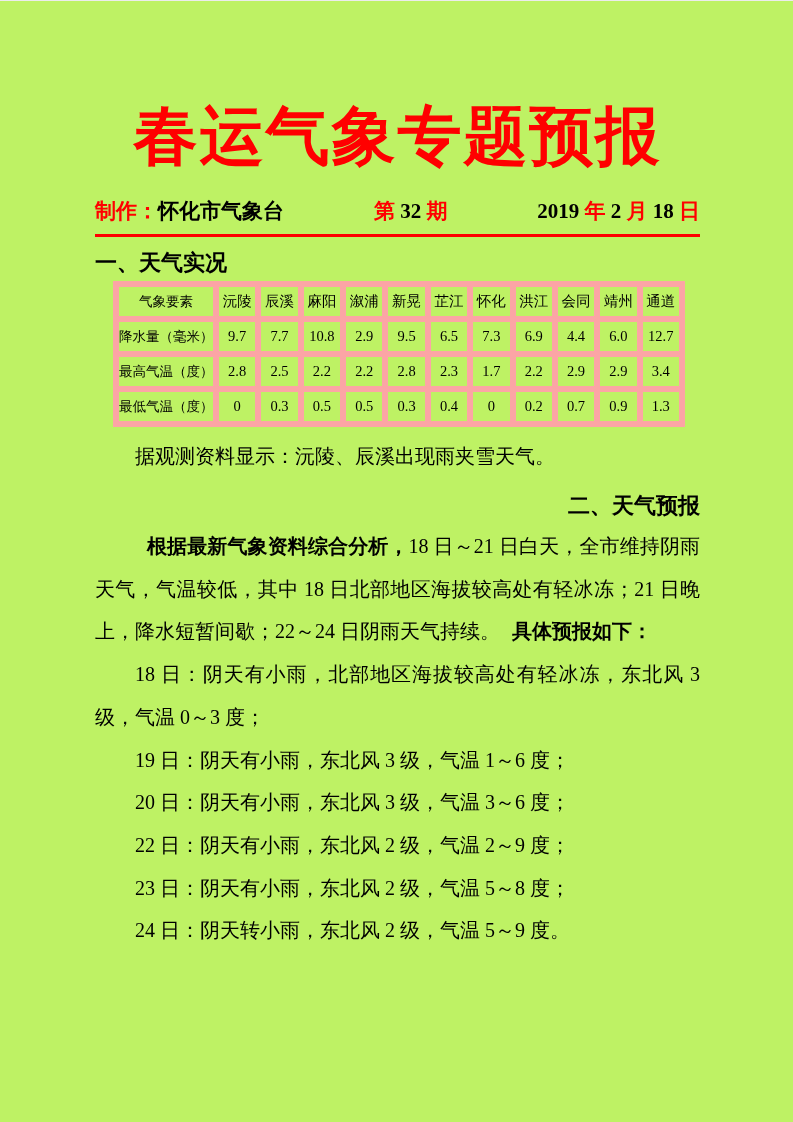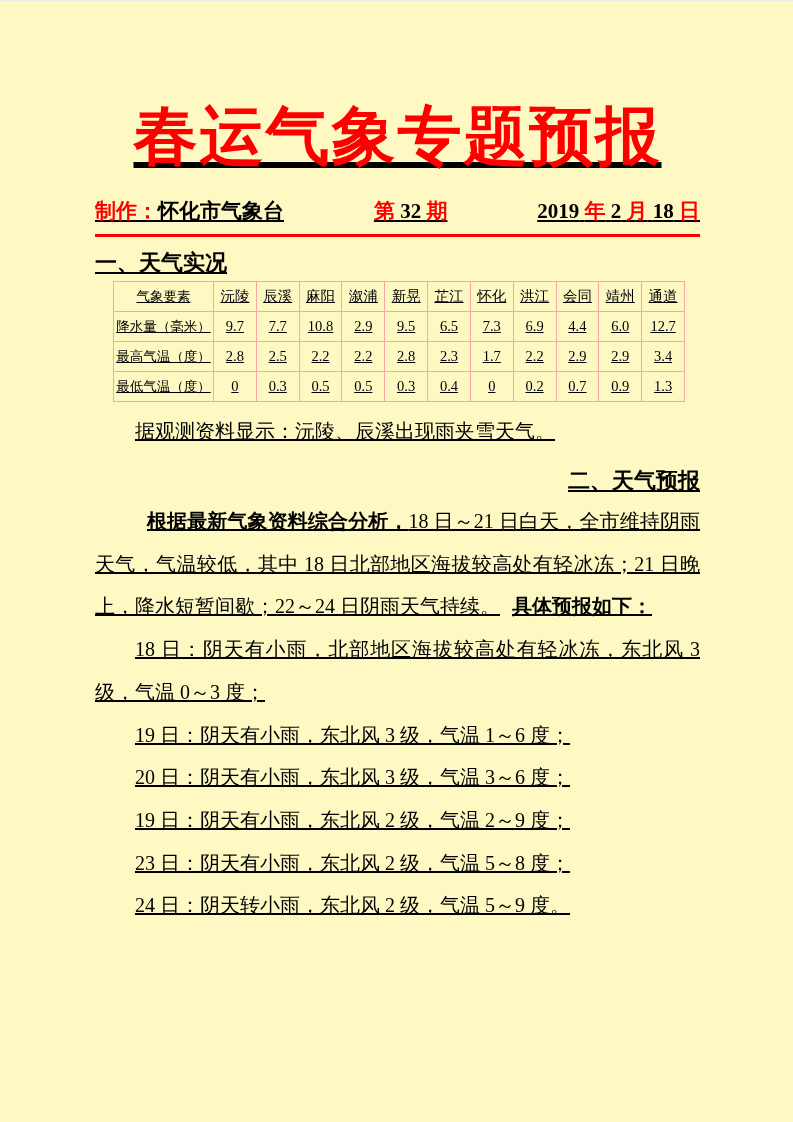--- a/index.html
+++ b/index.html
@@ -1,27 +1,26 @@
 <!DOCTYPE html>
 <html><head>
 <meta charset="utf-8">
 <style>
   html,body { margin:0; padding:0; background:#ffffff; }
   .page {
     position:relative;
     width:793px; height:1122px;
     margin:0 auto;
-    background:#fef9c3;
+    background:#bef264;
     box-sizing:border-box;
     padding:88px 93px 30px 95px;
     overflow:hidden;
     border-top:1px solid #ececec;
     font-family:"Liberation Serif","DejaVu Serif",serif;
     color:#000000;
-    text-decoration:underline;
   }
   .doc-title {
     text-align:center;
     color:#ff0000;
     font-weight:bold;
     font-size:64px;
     line-height:96px;
     letter-spacing:2px;
     white-space:nowrap;
   }
@@ -60,21 +59,21 @@
     font-size:17px;
     line-height:20px;
   }
   table.weather {
     margin:5px 0 0 18px;
     border-collapse:collapse;
     table-layout:fixed;
     width:572px;
   }
   table.weather td {
-    border:1px solid #fca5a5;
+    border:6px solid #fca5a5;
     height:29px;
     text-align:center;
     vertical-align:middle;
     font-size:14.5px;
     padding:0;
     overflow:hidden;
     white-space:nowrap;
   }
   table.weather td.rowlabel { font-size:13.5px; }
   .note {
@@ -208,18 +207,18 @@
   <p class="note">据观测资料显示：沅陵、辰溪出现雨夹雪天气。</p>
 
   <div class="section-heading second">二、天气预报</div>
 
   <p class="summary"><b>根据最新气象资料综合分析，</b><span>18 日～21 日白天，全市维持阴雨天气，气温较低，其中 18 日北部地区海拔较高处有轻冰冻；21 日晚上，降水短暂间歇；22～24 日阴雨天气持续。</span><b>具体预报如下：</b></p>
 
   <div class="daily">
     <p>18 日：阴天有小雨，北部地区海拔较高处有轻冰冻，东北风 3 级，气温 0～3 度；</p>
     <p>19 日：阴天有小雨，东北风 3 级，气温 1～6 度；</p>
     <p>20 日：阴天有小雨，东北风 3 级，气温 3～6 度；</p>
-    <p>19 日：阴天有小雨，东北风 2 级，气温 2～9 度；</p>
+    <p>22 日：阴天有小雨，东北风 2 级，气温 2～9 度；</p>
     <p>23 日：阴天有小雨，东北风 2 级，气温 5～8 度；</p>
     <p>24 日：阴天转小雨，东北风 2 级，气温 5～9 度。</p>
   </div>
 
 </div>
 
 </body></html>

